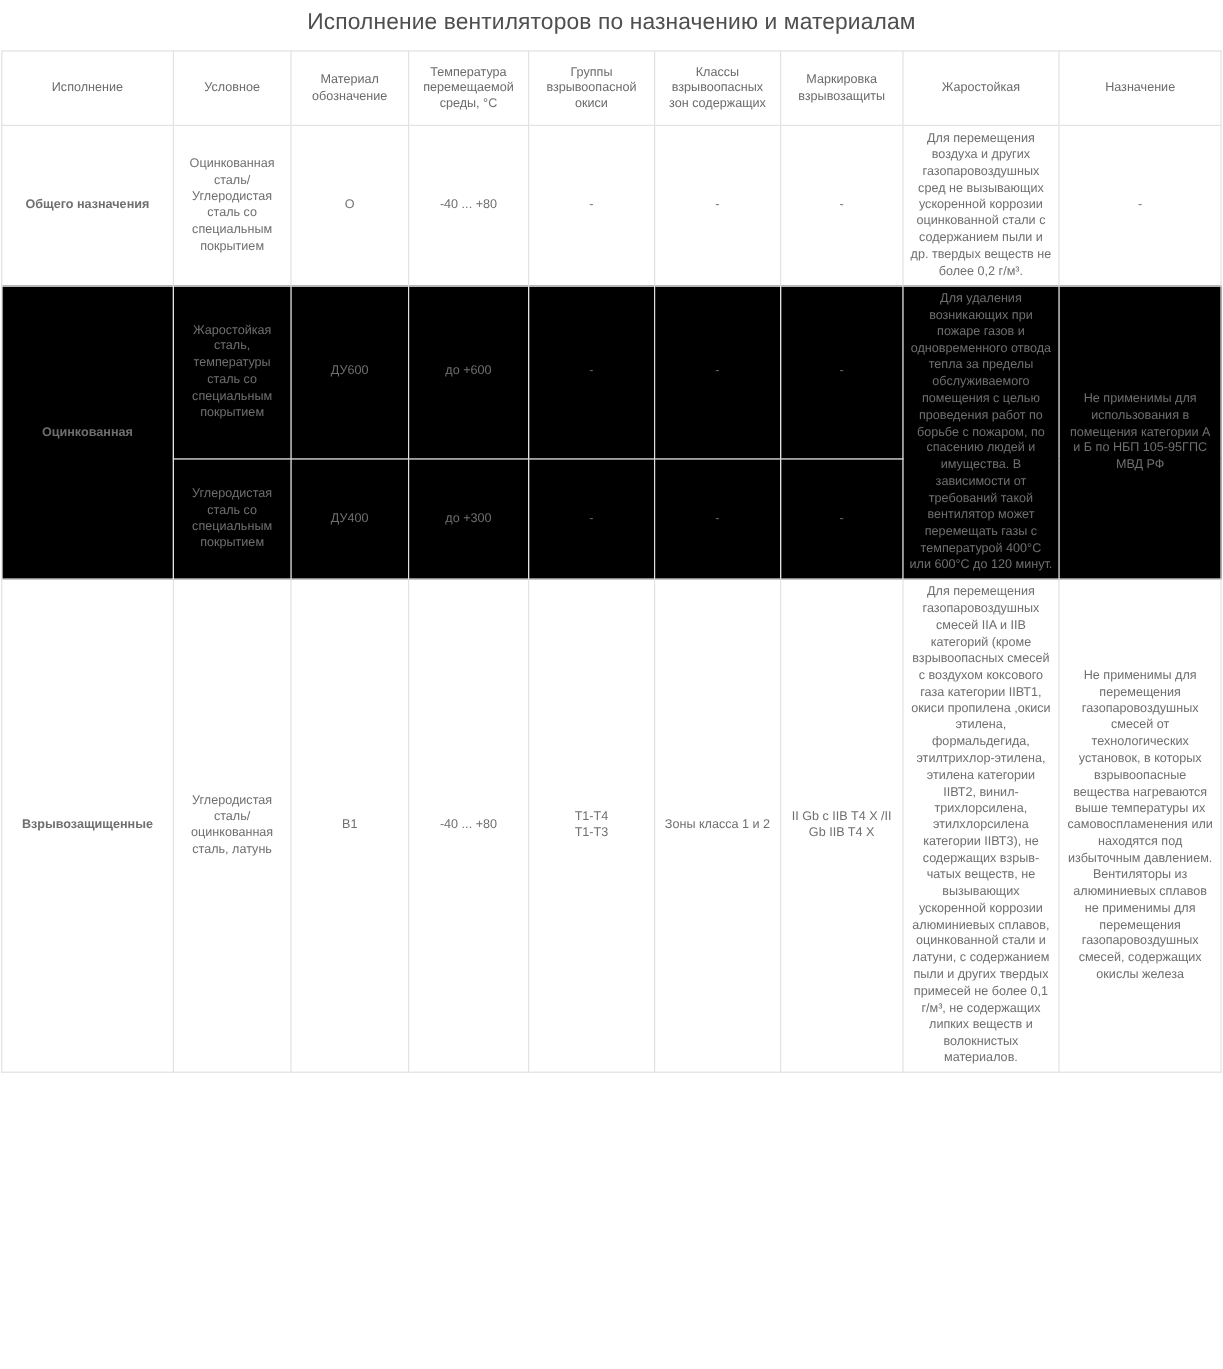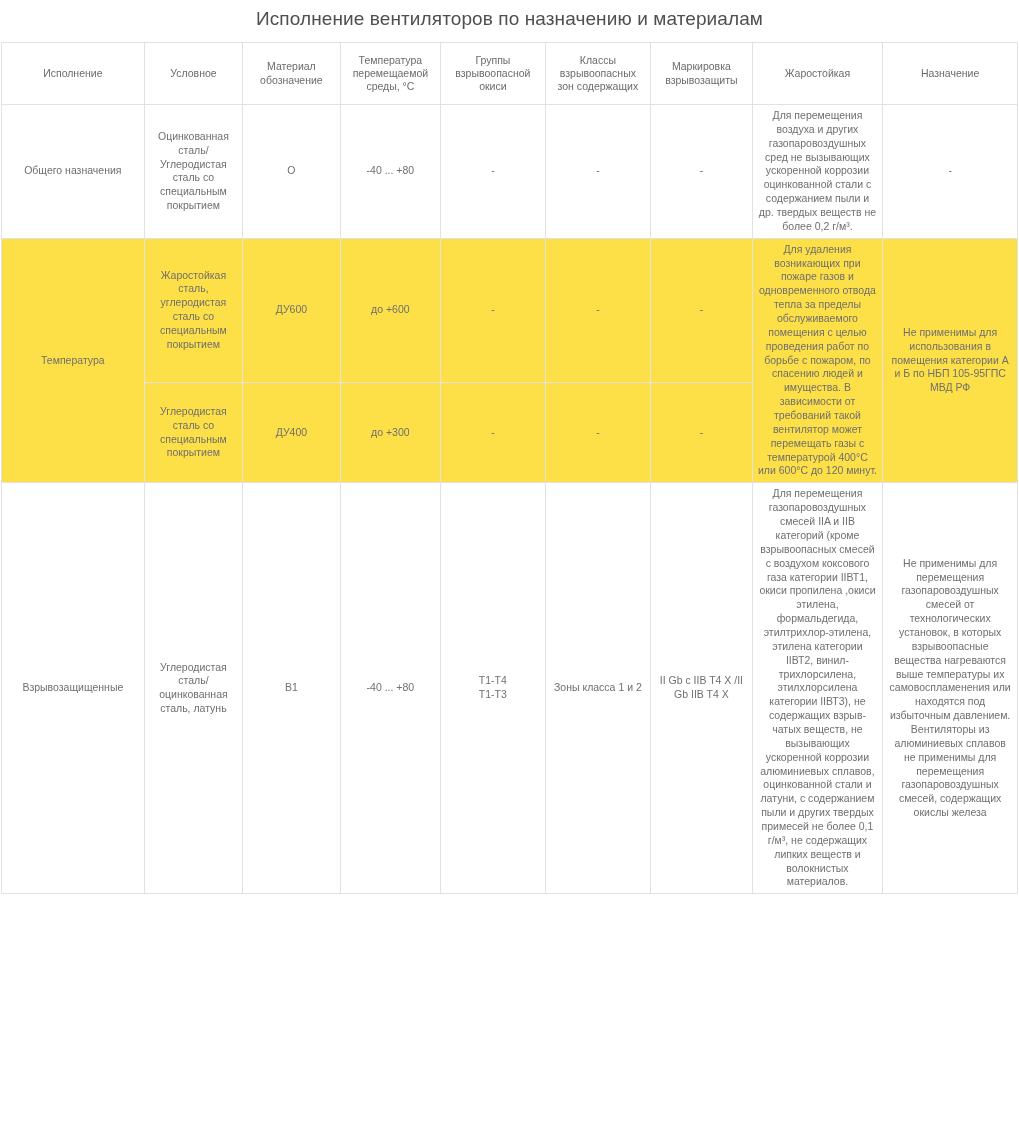--- a/index.html
+++ b/index.html
@@ -47,28 +47,29 @@
     line-height: 1.25;
     height: 62px;
     background: #ffffff;
   }
   table.spec tbody td {
     font-size: 10.5px;
     line-height: 1.32;
     color: #6f6f6f;
   }
   tbody tr.row-alt td {
-    background: #fde047;
+    background: #000000;
   }
   tbody tr.row-plain td {
     background: #ffffff;
   }
   td.cell-name {
     font-size: 11px;
     color: #5e5e5e;
+    font-weight: bold;
   }
   td.cell-long {
     font-size: 10.5px;
     line-height: 1.33;
   }
   .col-1 { width: 142px; }
   .col-2 { width: 98px; }
   .col-3 { width: 97px; }
   .col-4 { width: 100px; }
   .col-5 { width: 104px; }
@@ -118,22 +119,22 @@
         <td>О</td>
         <td>-40 ... +80</td>
         <td>-</td>
         <td>-</td>
         <td>-</td>
         <td class="cell-long">Для перемещения воздуха и других газопаровоздушных сред не вызывающих ускоренной коррозии оцинкованной стали с содержанием пыли и др. твердых веществ не более 0,2 г/м³.</td>
         <td>-</td>
       </tr>
 
       <tr class="row-alt">
-        <td class="cell-name" rowspan="2">Температура</td>
-        <td>Жаростойкая сталь, углеродистая сталь  со специальным покрытием</td>
+        <td class="cell-name" rowspan="2">Оцинкованная</td>
+        <td>Жаростойкая сталь, температуры сталь  со специальным покрытием</td>
         <td>ДУ600</td>
         <td>до +600</td>
         <td>-</td>
         <td>-</td>
         <td>-</td>
         <td class="cell-long" rowspan="2">Для удаления возникающих при пожаре газов и одновременного отвода тепла за пределы обслуживаемого помещения с целью проведения работ по борьбе с пожаром, по спасению людей и имущества. В зависимости от требований такой вентилятор может перемещать газы с температурой 400°С или 600°С до 120 минут.</td>
         <td rowspan="2">Не применимы для использования в помещения категории А и Б по НБП 105-95ГПС МВД РФ</td>
       </tr>
 
       <tr class="row-alt">

